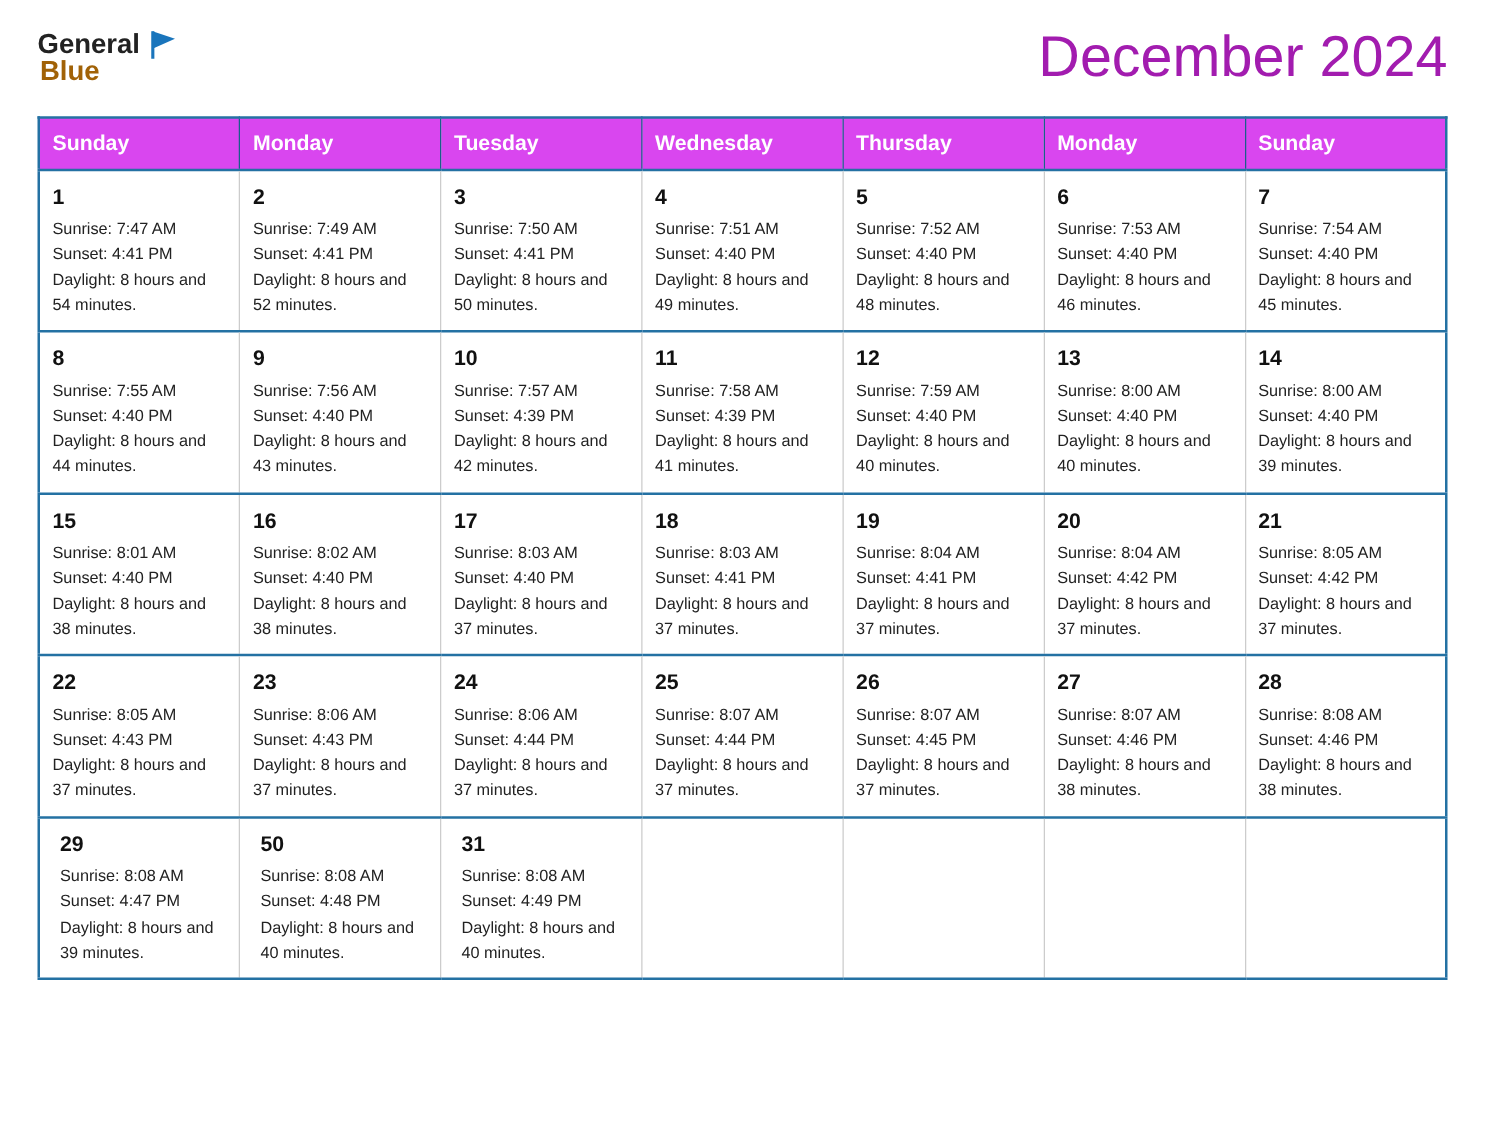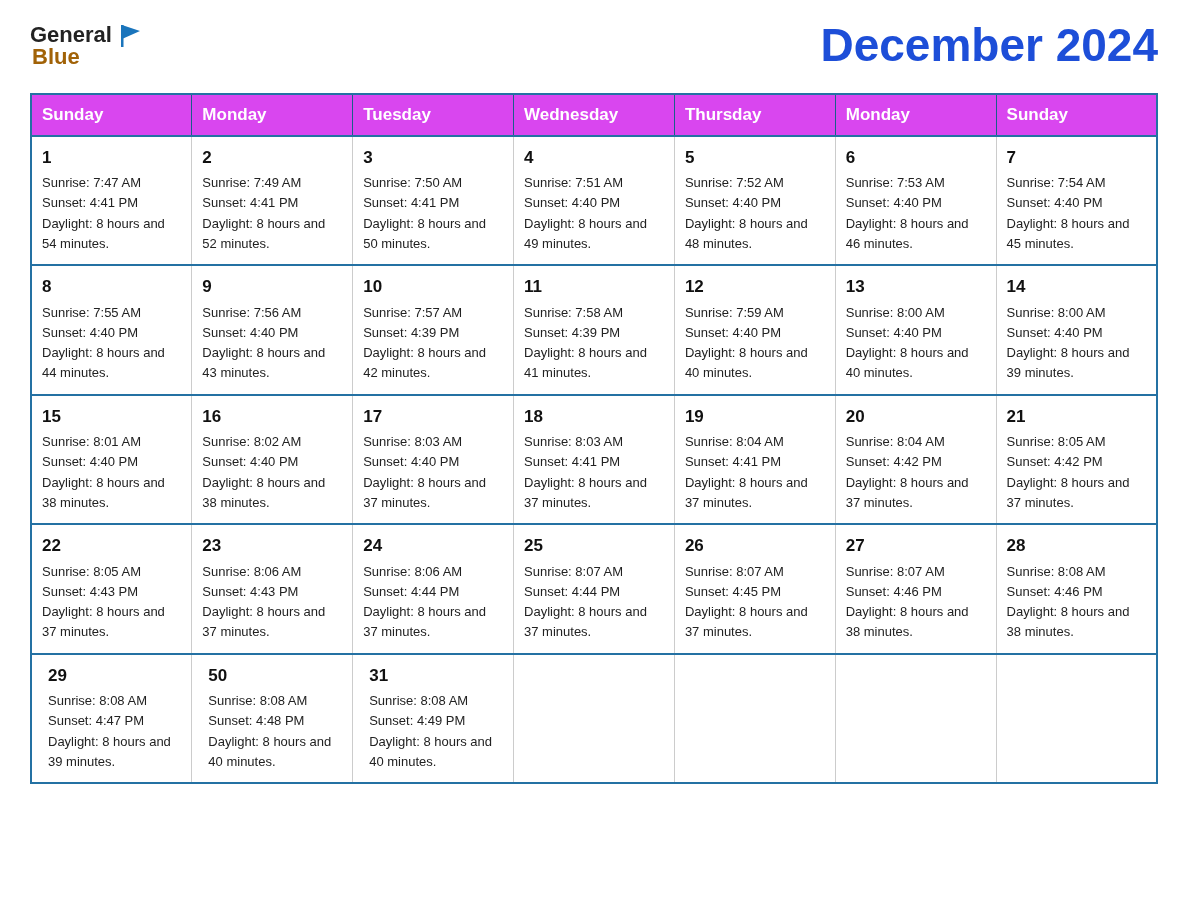--- a/index.html
+++ b/index.html
@@ -41,22 +41,22 @@
       height: 28px;
       margin-left: 2px;
     }
 
     .title-area {
       text-align: right;
     }
 
     .calendar-title {
       font-size: 46px;
-      font-weight: bold;
-      color: #1d4ed8;
+      font-weight: normal;
+      color: #a21caf;
       line-height: 1.1;
     }
 
     .calendar-subtitle {
       font-size: 22px;
       color: #444;
       margin-top: 4px;
     }
 
     .calendar-table {

